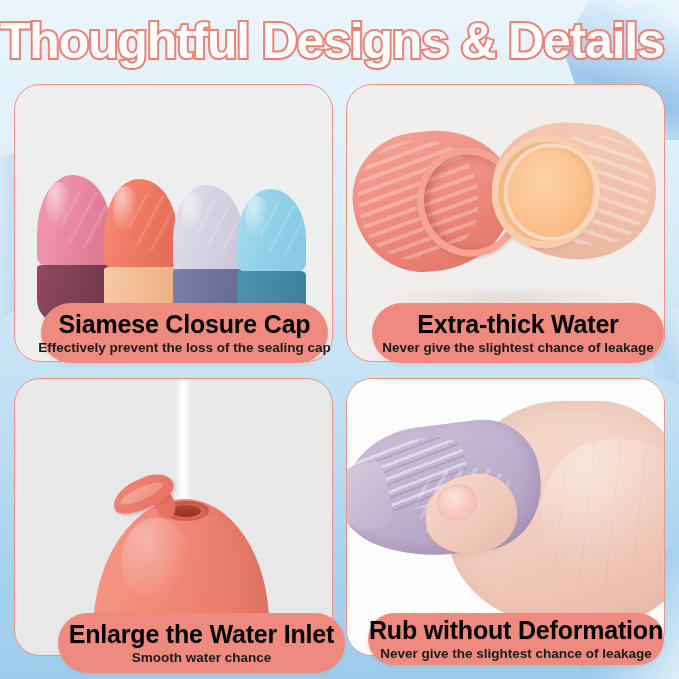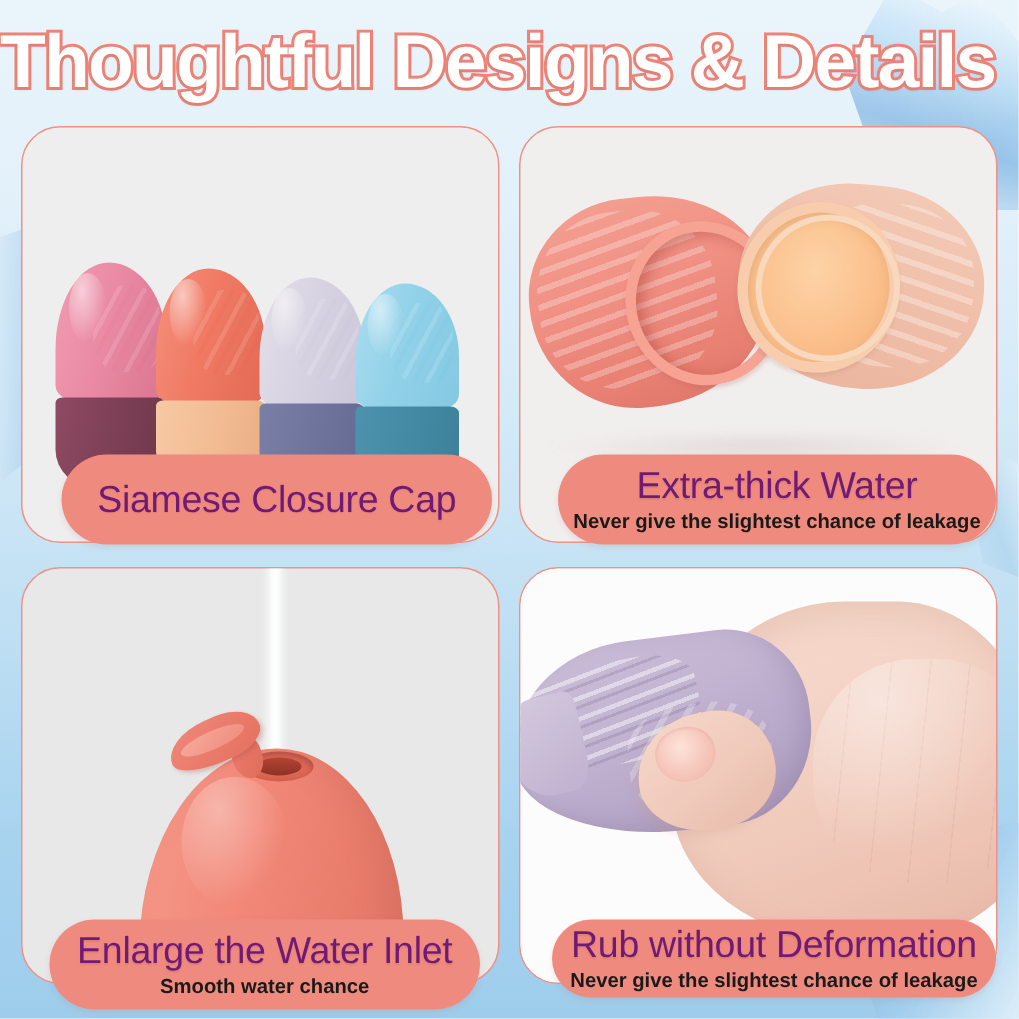--- a/index.html
+++ b/index.html
@@ -74,24 +74,24 @@
 
   
   .pill {
     position:absolute; z-index:6;
     background:#ef8b7e; border-radius:40px;
     display:flex; flex-direction:column; align-items:center; justify-content:center;
     box-shadow:0 2px 4px rgba(180,120,110,.18);
   }
   .pill.p1 { left:41px;  top:303px; width:287px; height:60px; }
   .pill.p2 { left:372px; top:303px; width:292px; height:60px; }
-  .pill.p3 { left:33px;  top:613px; width:287px; height:60px; }
+  .pill.p3 { left:58px;  top:613px; width:287px; height:60px; }
   .pill.p4 { left:368px; top:613px; width:296px; height:52px; }
   .pill-title {
-    color:#701a75; font-weight:400; font-size:25px; line-height:27px;
+    color:#000000; font-weight:700; font-size:25px; line-height:27px;
     letter-spacing:-.2px; white-space:nowrap;
     text-shadow:0 1px 1px rgba(170,95,85,.25);
   }
   .pill-sub {
     color:#1a1a1a; font-weight:700; font-size:13.5px; line-height:17px;
     white-space:nowrap; margin-top:1px;
   }
 
   
   .caps { position:absolute; left:0; top:0; width:319px; height:278px; }
@@ -396,20 +396,21 @@
         <div class="tip"></div>
       </div>
       <div class="thumb"></div>
       <div class="nail"></div>
     </div>
   </div>
 </div>
 
 <div class="pill p1">
   <div class="pill-title">Siamese Closure Cap</div>
+  <div class="pill-sub">Effectively prevent the loss of the sealing cap</div>
 </div>
 <div class="pill p2">
   <div class="pill-title">Extra-thick Water</div>
   <div class="pill-sub">Never give the slightest chance of leakage</div>
 </div>
 <div class="pill p3">
   <div class="pill-title">Enlarge the Water Inlet</div>
   <div class="pill-sub">Smooth water chance</div>
 </div>
 <div class="pill p4">

